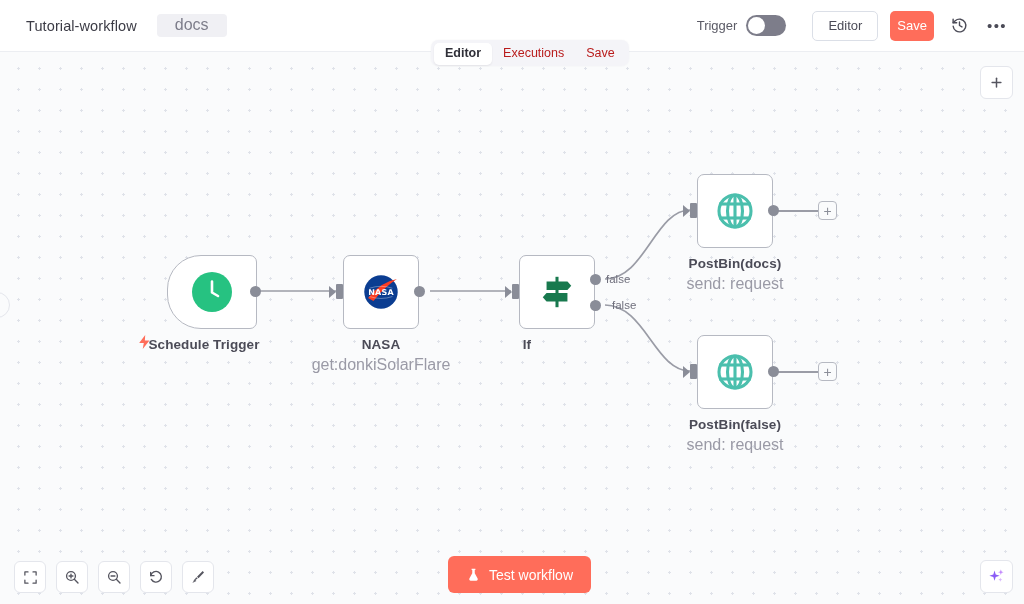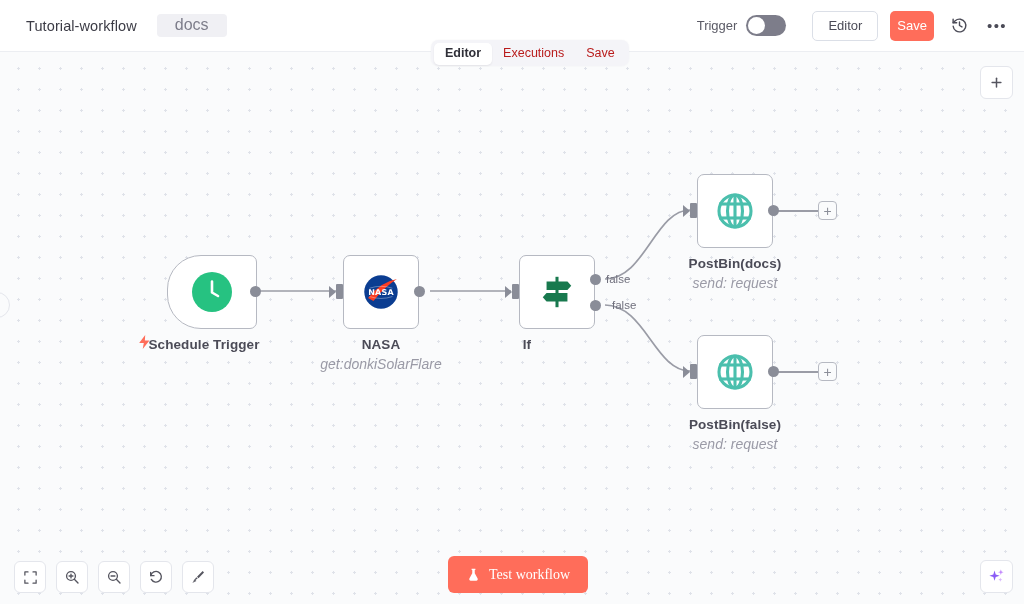--- a/index.html
+++ b/index.html
@@ -87,21 +87,21 @@
     cursor: pointer; z-index: 12;
   }
   .node.trigger { border-radius: 34px 7px 7px 34px; }
   .node-label {
     position: absolute; left: 50%; transform: translateX(-50%);
     white-space: nowrap; font-size: 13.5px; color: #4b4b57; font-weight: 700;
     letter-spacing: .1px;
   }
   .node-sub {
     position: absolute; left: 50%; transform: translateX(-50%);
-    white-space: nowrap; font-size: 14px; color: #9a9aa6; font-weight: 400; font-style: italic;
+    white-space: nowrap; font-size: 16px; color: #9a9aa6; font-weight: 400;
   }
   .port-out {
     position: absolute; width: 11px; height: 11px; border-radius: 50%;
     background: #8a8d98; z-index: 14;
   }
   .port-in {
     position: absolute; width: 7px; height: 15px; background: #8a8d98;
     border-radius: 1px; z-index: 14;
   }
   .port-in::before {
@@ -126,21 +126,21 @@
     position: absolute; left: 14px; bottom: 11px; display: flex; gap: 10px; z-index: 50;
   }
   .tool-btn {
     width: 32px; height: 32px; background: #fff; border: 1px solid #e4e6ec;
     border-radius: 6px; display: flex; align-items: center; justify-content: center;
     cursor: pointer; color: #55555f;
   }
   .btn-test {
     position: absolute; left: 448px; bottom: 11px; height: 37px; padding: 16px 18px;
     background: #ff6d5a; border: none; border-radius: 6px; color: #fff;
-    font-size: 14px; font-family: Liberation Serif, serif; font-weight: 400; cursor: pointer;
+    font-size: 14px; font-family: Liberation Sans, sans-serif; font-weight: 400; cursor: pointer;
     display: flex; align-items: center; gap: 8px; z-index: 50;
   }
   .btn-canvas-add {
     position: absolute; right: 11px; top: 14px; width: 33px; height: 33px;
     background: #fff; border: 1px solid #e4e6ec; border-radius: 6px;
     display: flex; align-items: center; justify-content: center; cursor: pointer;
     color: #55555f; font-size: 19px; line-height: 1; z-index: 50;
   }
   .btn-assistant {
     position: absolute; right: 11px; bottom: 11px; width: 33px; height: 33px;

